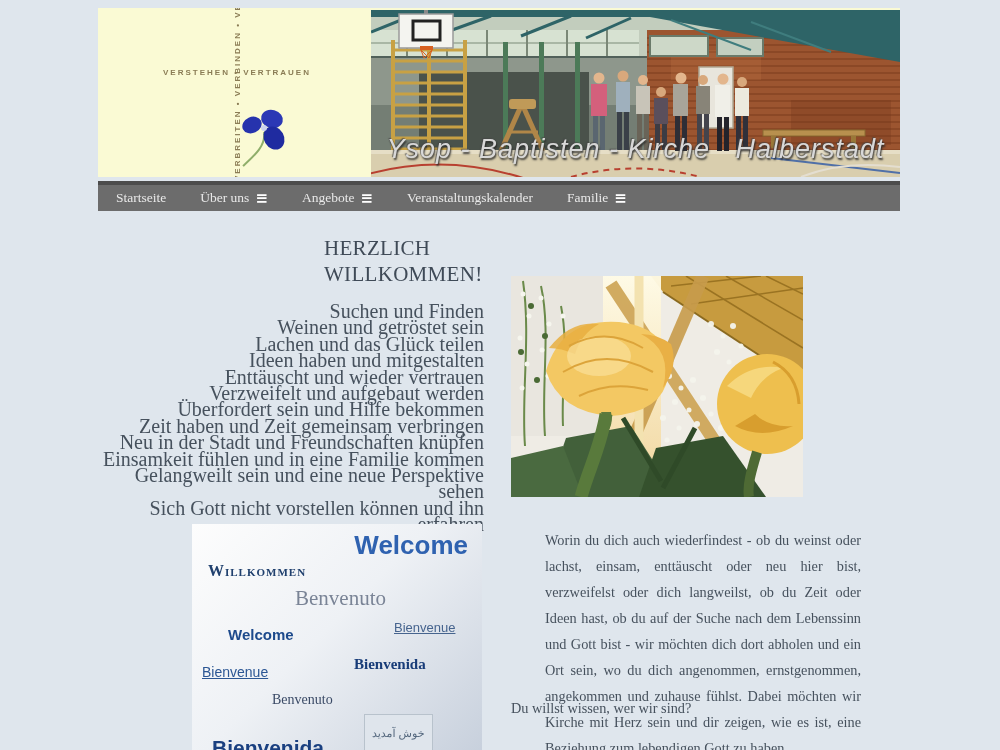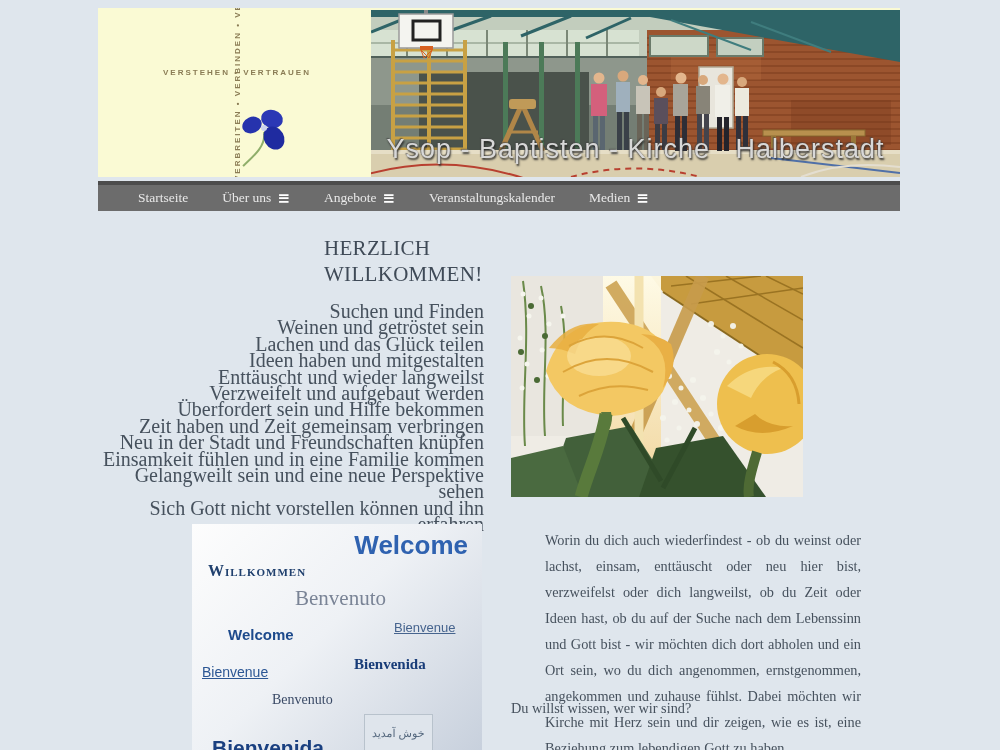--- a/index.html
+++ b/index.html
@@ -23,27 +23,28 @@
     color:#8a7c55; white-space:nowrap; text-align:center; font-weight:bold;
   }
   .logo-flower { position:absolute; left:138px; top:98px; }
 
   .photo-wrap { position:absolute; left:273px; top:2px; width:529px; height:167px; overflow:hidden; }
   .photo-title {
     position:absolute; left:0; bottom:12px; width:100%; text-align:center;
     font-family:"Liberation Sans", sans-serif; font-size:27px; color:#d8d8d8;
     letter-spacing:1px; white-space:pre;
     text-shadow:1px 2px 2px rgba(40,40,40,.9), -1px -1px 1px rgba(70,70,70,.7);
+    font-style:italic;
   }
 
   
   .nav {
     position:absolute; left:0; top:173px; width:802px; height:30px;
     background:#6c6c6c; border-top:4px solid #4c4c4c;
-    display:flex; align-items:center; padding-left:40px;
+    display:flex; align-items:center; padding-left:18px;
   }
   .nav-item {
     color:#e9e9e9; font-size:13.5px; margin-right:34px; cursor:pointer;
     display:flex; align-items:center; white-space:nowrap;
   }
   .menu-icon { font-family:"DejaVu Sans", sans-serif; font-weight:bold; font-size:15px; margin-left:6px; color:#fff; }
 
   
   .main { position:absolute; left:0; top:203px; width:802px; height:539px; overflow:hidden; color:#46515d; }
   .heading {
@@ -247,34 +248,34 @@
           <span class="menu-icon">≡</span>
         </span>
       <span class="nav-item">
           <span>Angebote</span>
           <span class="menu-icon">≡</span>
         </span>
       <span class="nav-item">
           <span>Veranstaltungskalender</span>
         </span>
       <span class="nav-item">
-          <span>Medien</span>
+          <span>Familie</span>
           <span class="menu-icon">≡</span>
         </span>
     </div>
 
     <div class="main">
       <div class="heading">HERZLICH WILLKOMMEN!</div>
 
       <div class="welcome-list">
         <div>Suchen und Finden</div>
         <div>Weinen und getröstet sein</div>
         <div>Lachen und das Glück teilen</div>
         <div>Ideen haben und mitgestalten</div>
-        <div>Enttäuscht und wieder langweilst</div>
+        <div>Enttäuscht und wieder vertrauen</div>
         <div>Verzweifelt und aufgebaut werden</div>
         <div>Überfordert sein und Hilfe bekommen</div>
         <div>Zeit haben und Zeit gemeinsam verbringen</div>
         <div>Neu in der Stadt und Freundschaften knüpfen</div>
         <div>Einsamkeit fühlen und in eine Familie kommen</div>
         <div>Gelangweilt sein und eine neue Perspektive sehen</div>
         <div>Sich Gott nicht vorstellen können und ihn erfahren</div>
       </div>
 
       <div class="roses">

